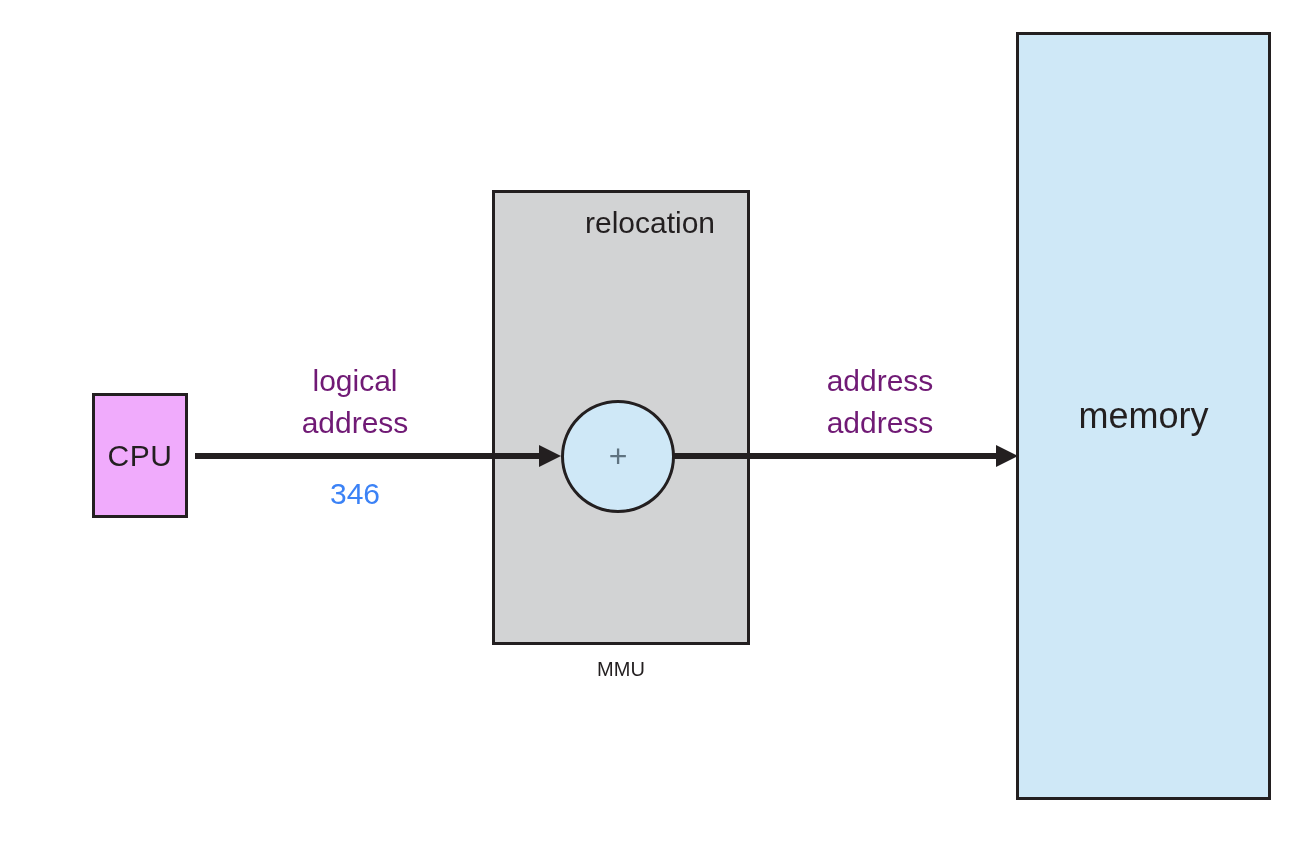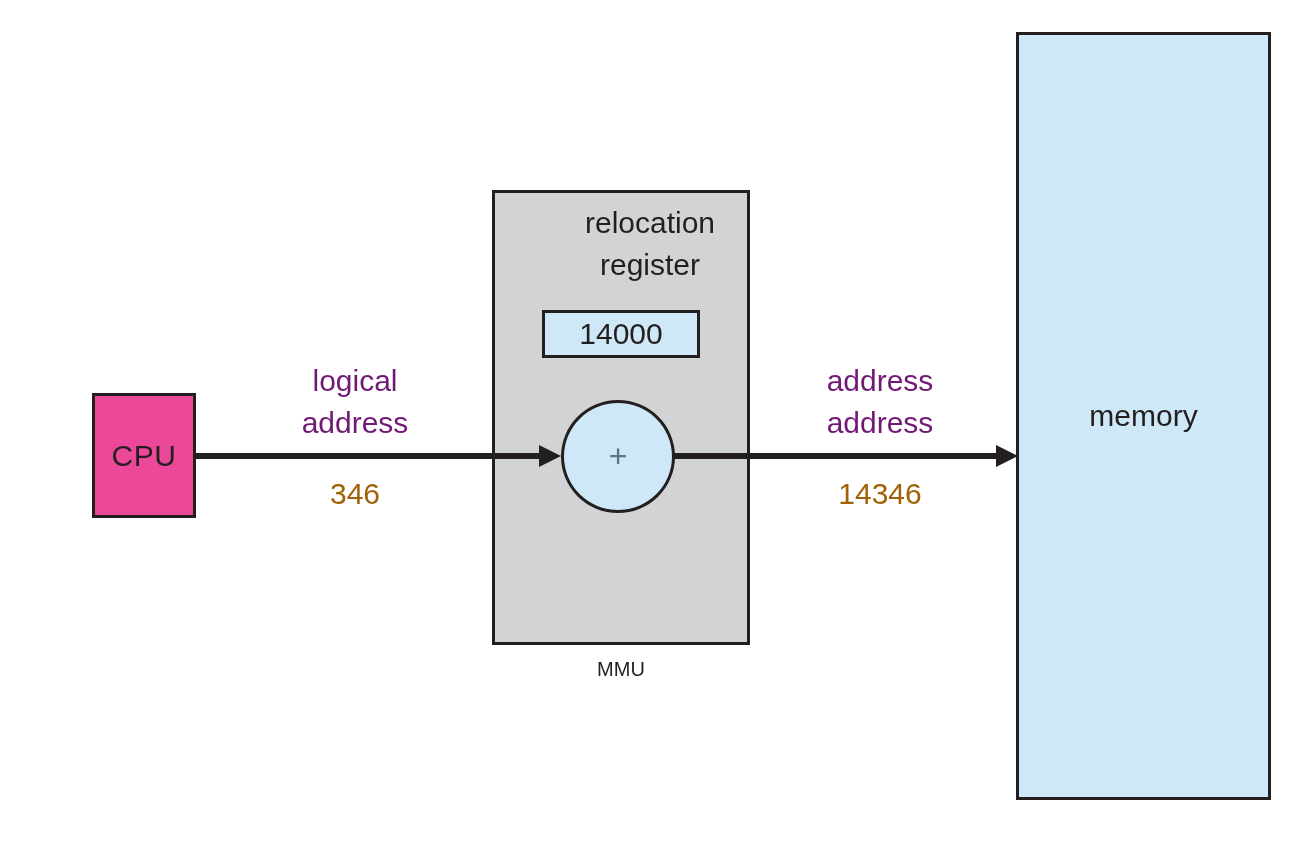--- a/index.html
+++ b/index.html
@@ -16,23 +16,23 @@
     height: 846px;
     background: #ffffff;
     overflow: hidden;
   }
 
   
   .cpu-box {
     position: absolute;
     left: 92px;
     top: 393px;
-    width: 104px;
+    width: 96px;
     height: 125px;
-    background: #ec4899;
+    background: #f0abfc;
     border: 3px solid #231f20;
     box-sizing: border-box;
     display: flex;
     align-items: center;
     justify-content: center;
   }
   .cpu-label {
     font-size: 30px;
     color: #231f20;
     letter-spacing: 0.5px;
@@ -123,21 +123,21 @@
     width: 255px;
     height: 768px;
     background: #cfe8f7;
     border: 3px solid #231f20;
     box-sizing: border-box;
     display: flex;
     align-items: center;
     justify-content: center;
   }
   .memory-label {
-    font-size: 30px;
+    font-size: 36px;
     color: #231f20;
     margin-top: -1px;
   }
 
   
   .arrow {
     position: absolute;
     height: 0;
     z-index: 3;
   }
@@ -174,21 +174,21 @@
     text-align: center;
     font-size: 30px;
     line-height: 42px;
     color: #701a75;
   }
   .label-above .l2 { display: block; }
   .label-below {
     position: absolute;
     text-align: center;
     font-size: 30px;
-    color: #a16207;
+    color: #3b82f6;
   }
 
   .logical-label  { left: 255px; top: 360px; width: 200px; }
   .logical-value  { left: 255px; top: 477px; width: 200px; }
 
   .physical-label { left: 780px; top: 360px; width: 200px; }
   .physical-value { left: 780px; top: 477px; width: 200px; }
 </style>
 </head>
 <body>
@@ -205,39 +205,34 @@
   </div>
   <div class="label-above logical-label">
     <span>logical</span>
     <span class="l2">address</span>
   </div>
   <div class="label-below logical-value">346</div>
 
   <div class="mmu-box"></div>
   <div class="reloc-title">
     <span>relocation</span>
-    <span class="l2">register</span>
-  </div>
-  <div class="reloc-value-box">
-    <span class="reloc-value">14000</span>
   </div>
 
   <div class="adder-circle">
     <span class="adder-plus">+</span>
   </div>
 
   <div class="mmu-caption">MMU</div>
 
   <div class="arrow arrow-physical">
     <div class="shaft"></div>
     <div class="head"></div>
   </div>
   <div class="label-above physical-label">
     <span>address</span>
     <span class="l2">address</span>
   </div>
-  <div class="label-below physical-value">14346</div>
 
   <div class="memory-box">
     <span class="memory-label">memory</span>
   </div>
 
 </div>
 
 </body></html>

